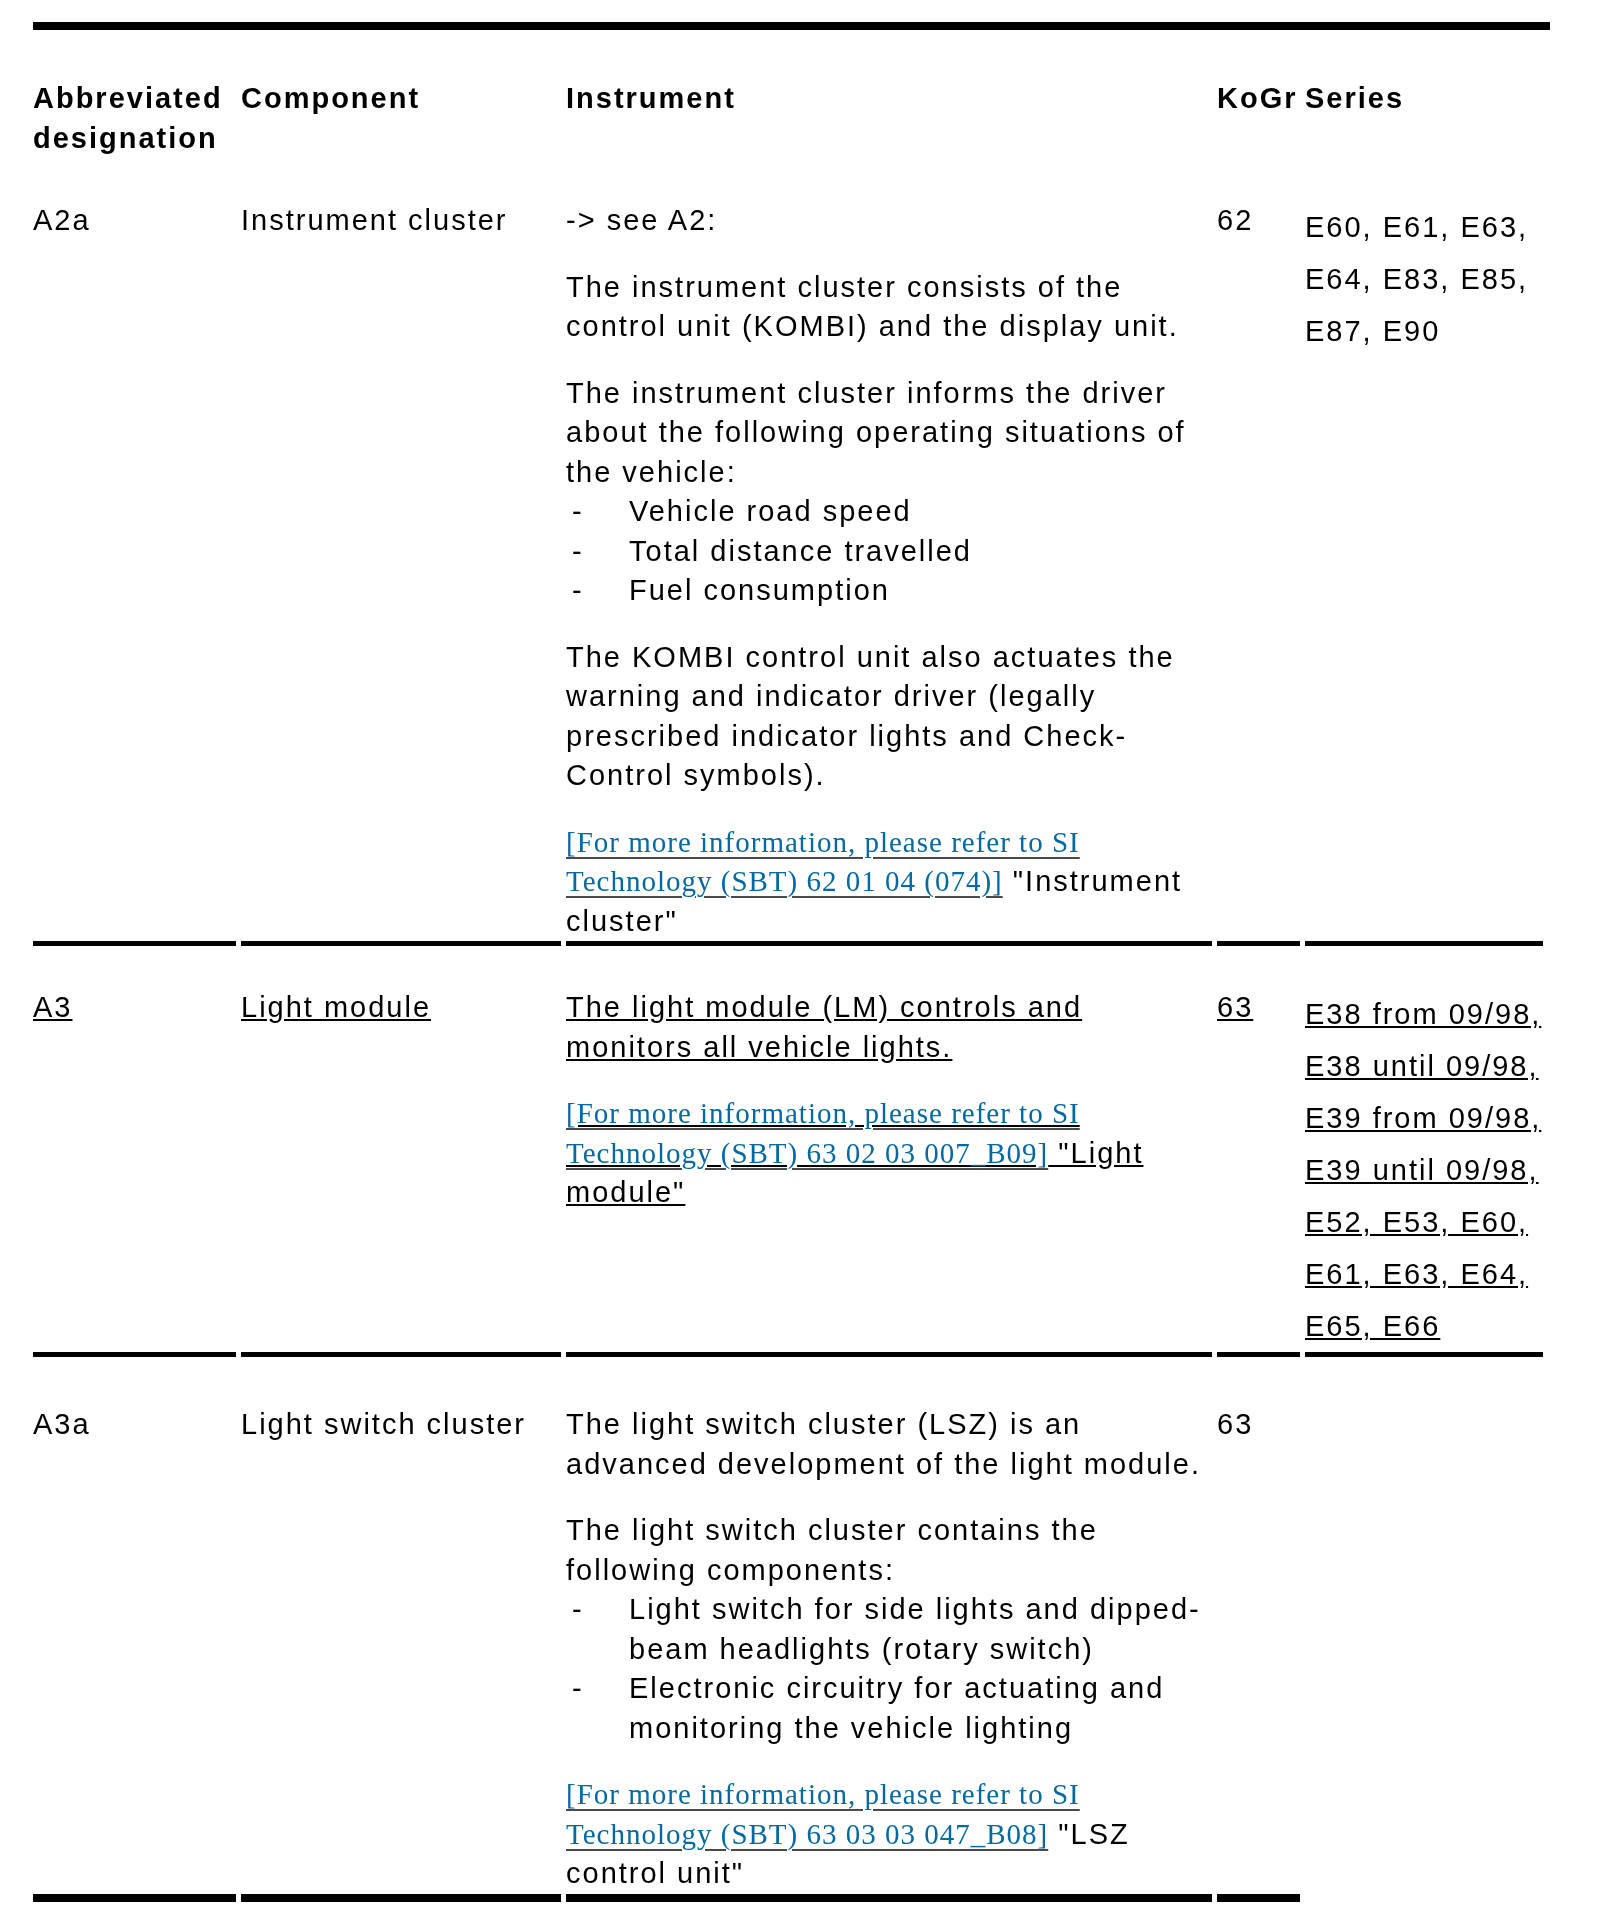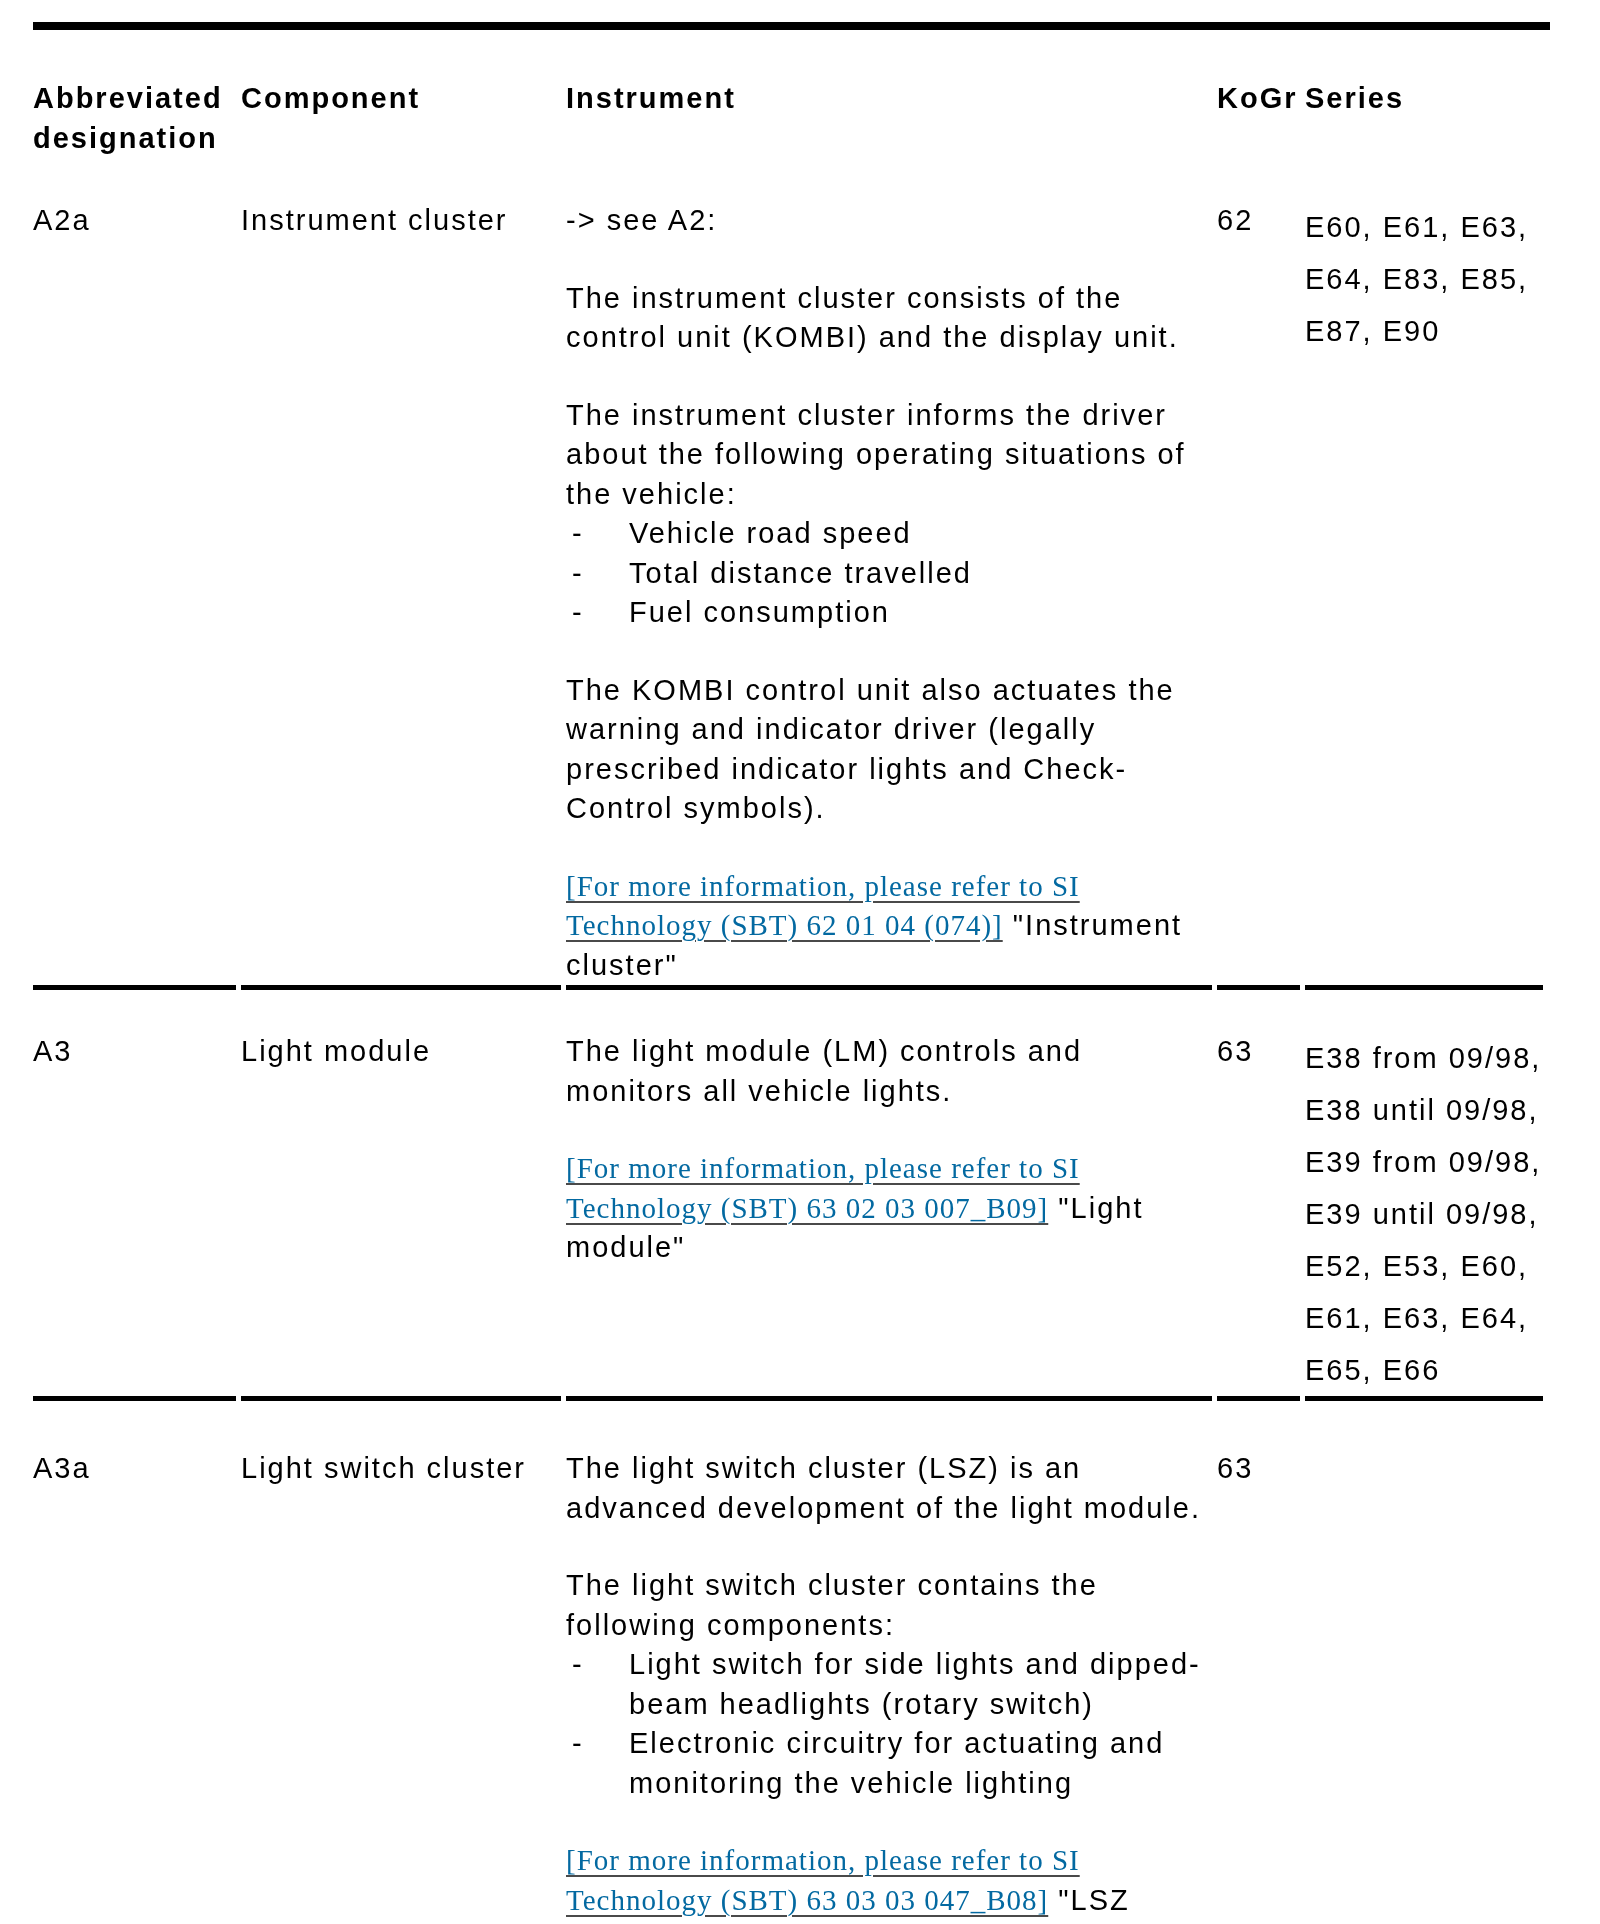--- a/index.html
+++ b/index.html
@@ -32,25 +32,25 @@
     width: 1510px;
   }
   .header-row > div {
     padding-top: 49px;
     font-weight: bold;
   }
   .data-row > div {
     border-bottom: 5px solid #000000;
   }
   .row-a2a > div { padding-top: 43px; }
-  .row-a3  > div { padding-top: 42px; }
+  .row-a3  > div { padding-top: 42px; text-decoration: underline; }
   .row-a3a > div { padding-top: 48px; }
   .row-a3a > div { border-bottom-width: 8px; }
   .cell-series { line-height: 52px; }
-  .cell-info > * + * { margin-top: 38px; }
+  .cell-info > * + * { margin-top: 27px; }
   .bullet { display: flex; }
   .bullet-dash {
     flex: 0 0 63px;
     box-sizing: border-box;
     padding-left: 6px;
   }
   .bullet-text { flex: 1; }
   .si-link {
     font-family: "Liberation Serif", serif;
     letter-spacing: 1px;

